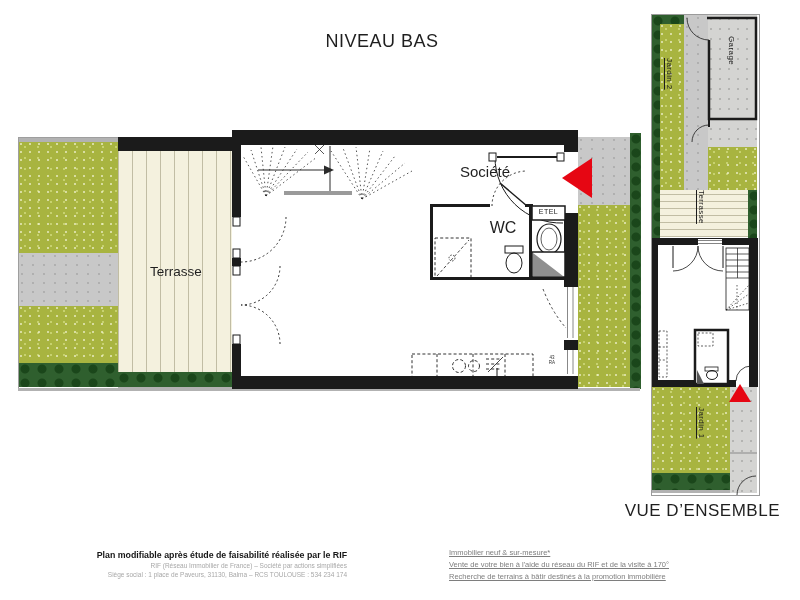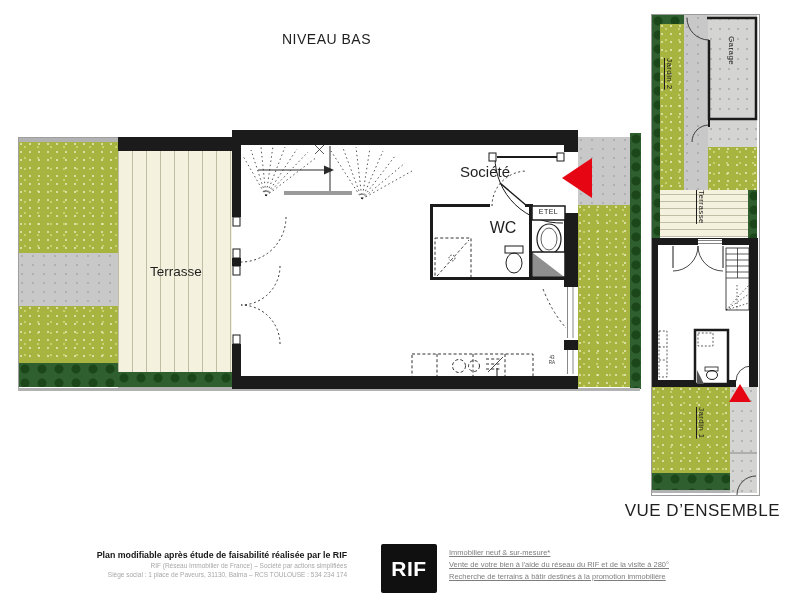--- a/index.html
+++ b/index.html
@@ -24,21 +24,21 @@
   .concrete{background-color:var(--concrete);
     background-image:radial-gradient(circle at 3px 4px, rgba(90,90,90,.28) .7px, transparent 1px);
     background-size:9px 10px;}
   .deck-v{background-color:var(--deck-cream);
     background-image:repeating-linear-gradient(90deg, rgba(110,105,70,.38) 0 1px, transparent 1px 14px);}
   .deck-h{background-color:var(--deck-cream);
     background-image:repeating-linear-gradient(0deg, rgba(110,105,70,.38) 0 1px, transparent 1px 7px);}
   .grayline{background:#b2b2b2;}
   .white{background:#ffffff;}
   .room-label{color:#1f1f1f;text-align:center;z-index:6;}
-  .big-title{color:#1f1f1f;font-size:14px;letter-spacing:.5px;text-align:left;z-index:6;}
+  .big-title{color:#1f1f1f;font-size:18px;letter-spacing:.5px;text-align:center;z-index:6;}
   .vlabel{writing-mode:vertical-rl;font-size:8px;color:#1c1c1c;letter-spacing:.4px;
           text-decoration:underline;z-index:6;white-space:nowrap;}
   .vlabel.nou{text-decoration:none;}
   .linework{position:absolute;left:0;top:0;z-index:5;pointer-events:none;}
   .arrow{fill:var(--arrow-red);}
   .footer-block{z-index:6;}
   .f-bold{font-size:8.8px;font-weight:bold;color:#161616;}
   .f-legal{font-size:6.5px;color:#a8a8a8;line-height:8.5px;margin-top:2px;}
   .logo{background:#101010;color:#ffffff;display:flex;align-items:center;justify-content:center;
         font-weight:bold;font-size:21px;letter-spacing:.5px;border-radius:2px;z-index:6;}
@@ -237,23 +237,20 @@
     <polygon class="arrow" points="562,178 592,158 592,198"></polygon>
     <polygon class="arrow" points="740,384 729,402 751,402"></polygon>
   </svg>
 
   <div class="abs footer-block" style="left:58px;top:550px;width:289px;text-align:right;">
     <div class="f-bold">Plan modifiable après étude de faisabilité réalisée par le RIF</div>
     <div class="f-legal">RIF (Réseau Immobilier de France) – Société par actions simplifiées</div>
     <div class="f-legal" style="margin-top:0;">Siège social : 1 place de Paveurs, 31130, Balma – RCS TOULOUSE : 534 234 174</div>
   </div>
 
-  <div class="abs logo" style="left:381px;top:544px;width:56px;height:49px;">
-    <span>RIF</span>
-  </div>
 
   <div class="abs services" style="left:449px;top:547px;width:290px;">
     <div>Immobilier neuf &amp; sur-mesure*</div>
-    <div>Vente de votre bien à l'aide du réseau du RIF et de la visite à 280°</div>
+    <div>Vente de votre bien à l'aide du réseau du RIF et de la visite à 170°</div>
     <div>Recherche de terrains à bâtir destinés à la promotion immobilière</div>
   </div>
 
 </div>
 
 </body></html>

